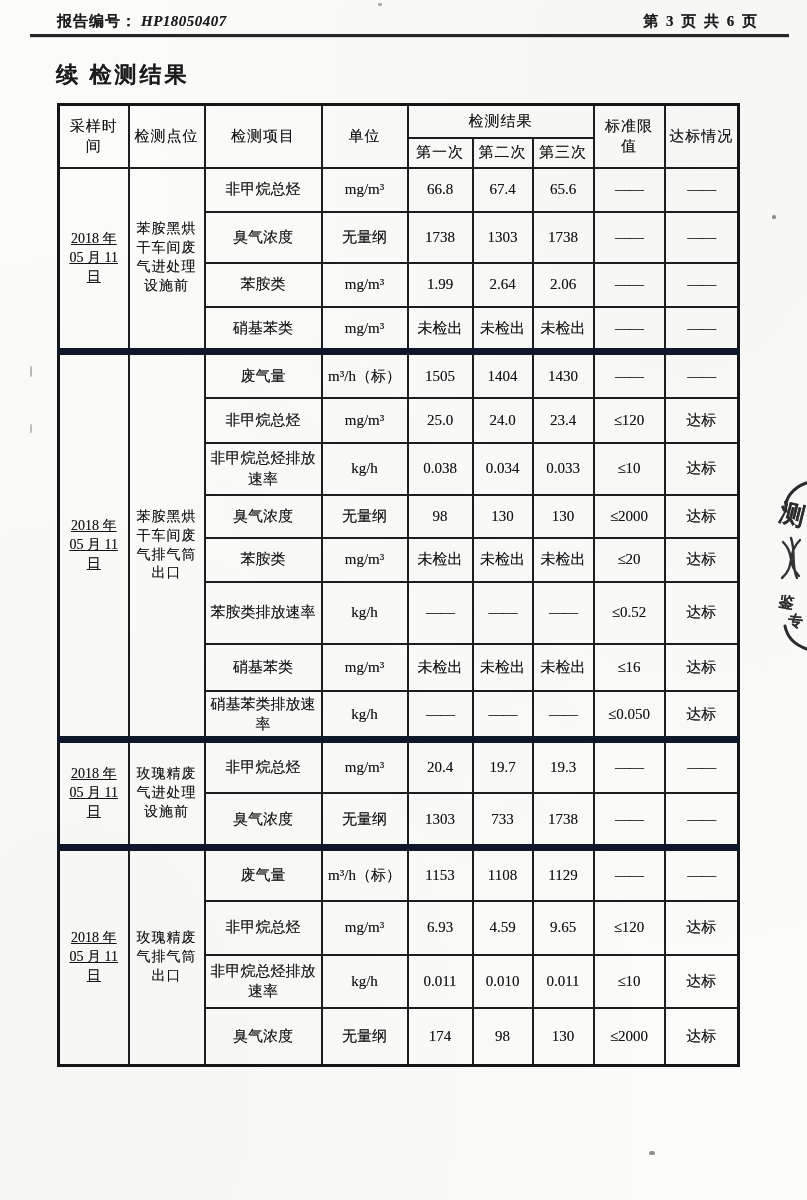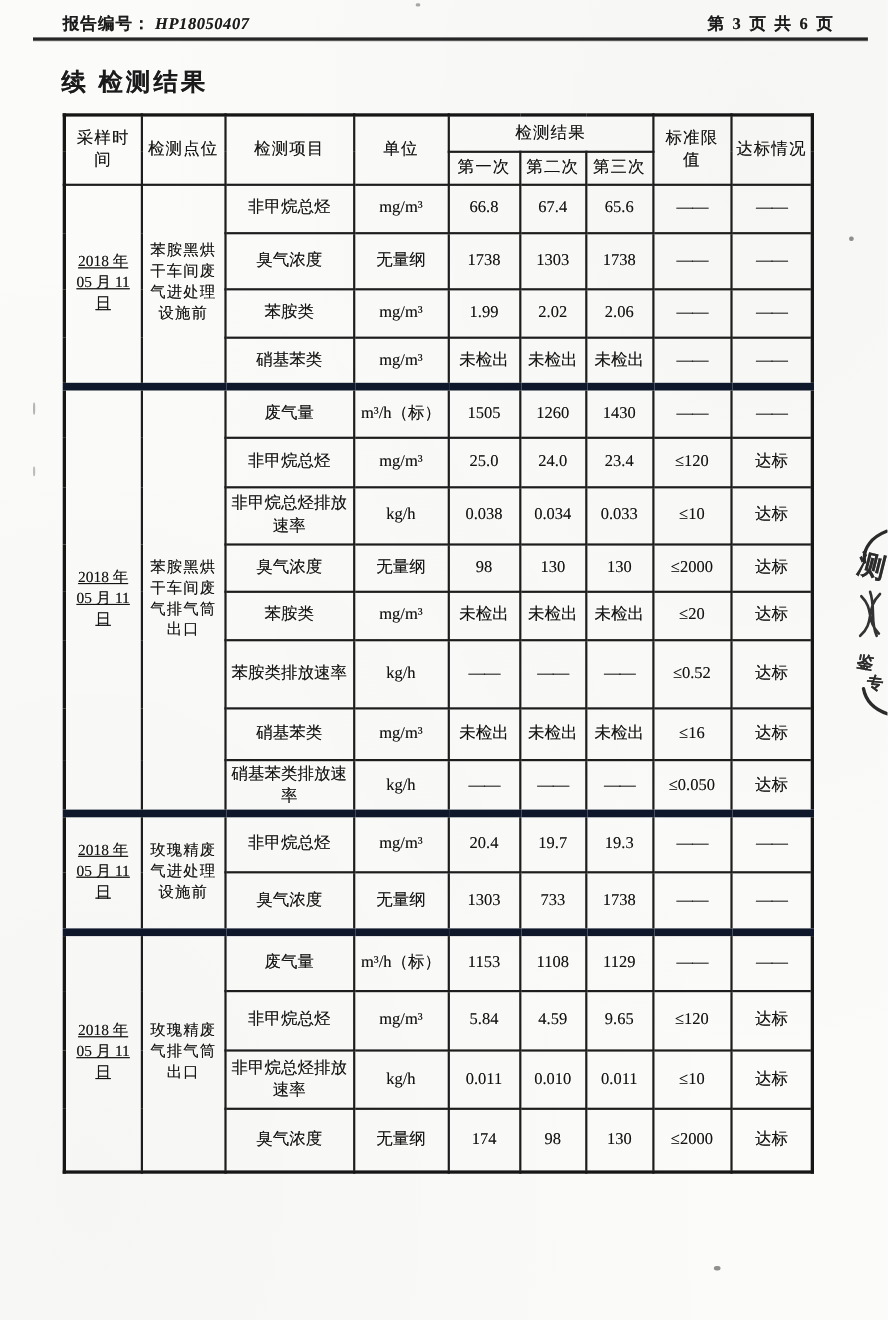--- a/index.html
+++ b/index.html
@@ -114,42 +114,42 @@
           <td>1738</td>
           <td>1303</td>
           <td>1738</td>
           <td class="dash">——</td>
           <td class="dash">——</td>
         </tr>
         <tr style="height: 44px;">
           <td>苯胺类</td>
           <td>mg/m³</td>
           <td>1.99</td>
-          <td>2.02</td>
+          <td>2.64</td>
           <td>2.06</td>
           <td class="dash">——</td>
           <td class="dash">——</td>
         </tr>
         <tr style="height: 45px;">
           <td>硝基苯类</td>
           <td>mg/m³</td>
           <td>未检出</td>
           <td>未检出</td>
           <td>未检出</td>
           <td class="dash">——</td>
           <td class="dash">——</td>
         </tr>
         <tr class="block-start" style="height: 46px;">
           <td class="time" rowspan="8">2018 年
 05 月 11 日</td>
           <td class="point" rowspan="8">苯胺黑烘干车间废气排气筒出口</td>
           <td>废气量</td>
           <td>m³/h（标）</td>
           <td>1505</td>
-          <td>1260</td>
+          <td>1404</td>
           <td>1430</td>
           <td class="dash">——</td>
           <td class="dash">——</td>
         </tr>
         <tr style="height: 45px;">
           <td>非甲烷总烃</td>
           <td>mg/m³</td>
           <td>25.0</td>
           <td>24.0</td>
           <td>23.4</td>
@@ -239,21 +239,21 @@
           <td>m³/h（标）</td>
           <td>1153</td>
           <td>1108</td>
           <td>1129</td>
           <td class="dash">——</td>
           <td class="dash">——</td>
         </tr>
         <tr style="height: 54px;">
           <td>非甲烷总烃</td>
           <td>mg/m³</td>
-          <td>5.84</td>
+          <td>6.93</td>
           <td>4.59</td>
           <td>9.65</td>
           <td>≤120</td>
           <td>达标</td>
         </tr>
         <tr style="height: 53px;">
           <td>非甲烷总烃排放速率</td>
           <td>kg/h</td>
           <td>0.011</td>
           <td>0.010</td>

